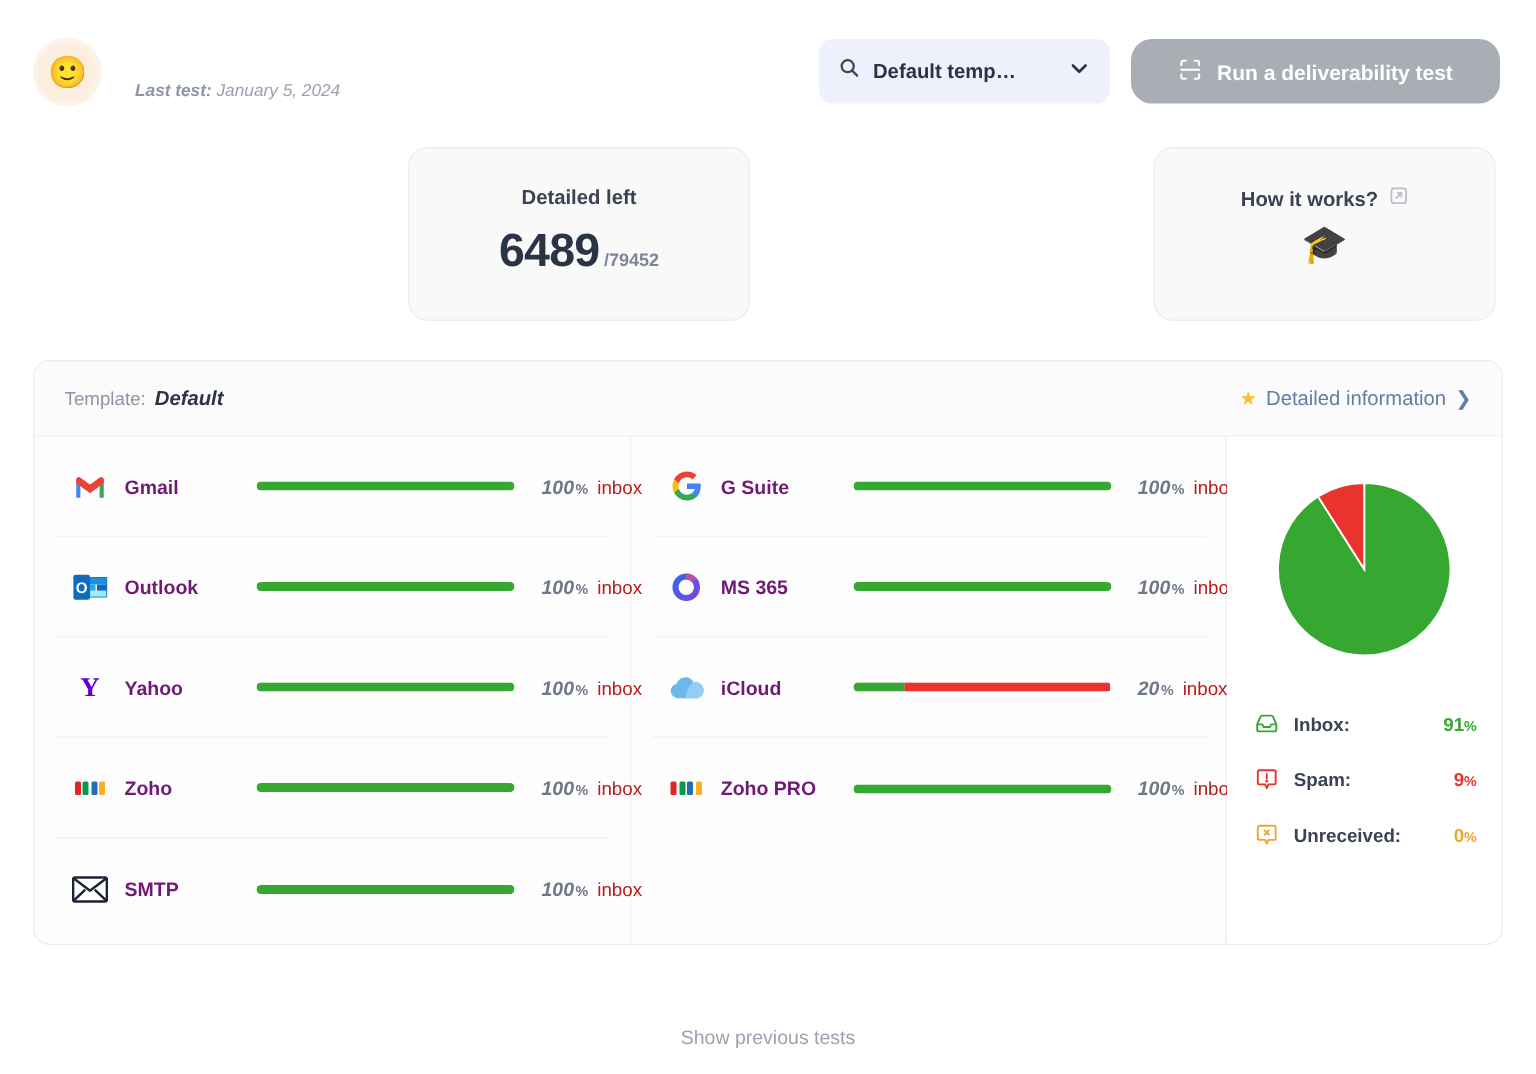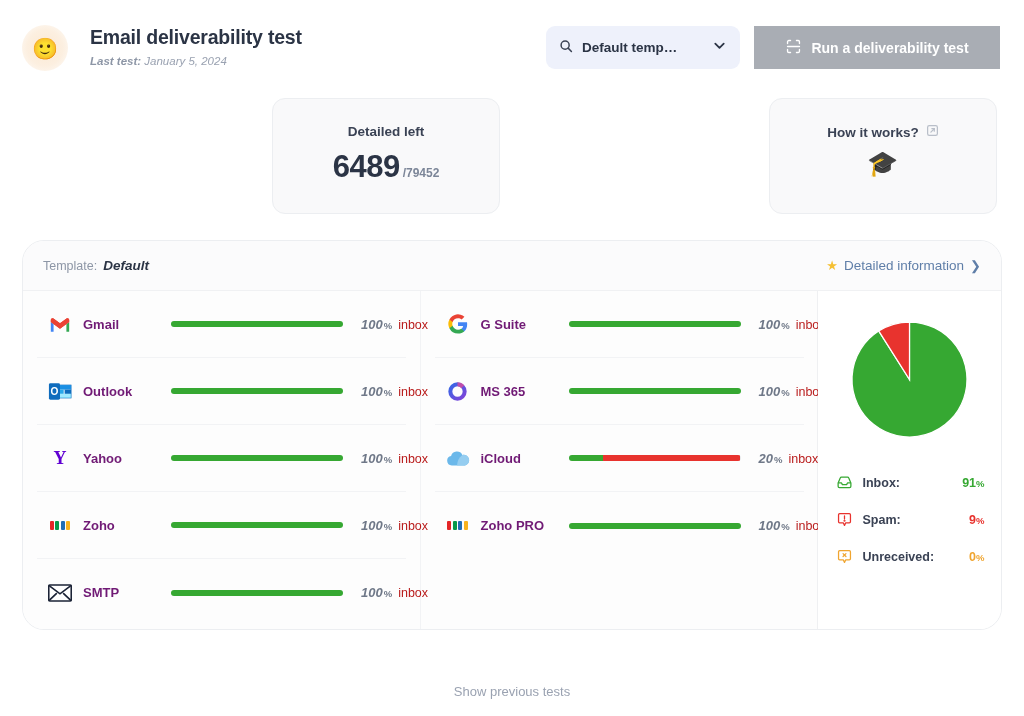--- a/index.html
+++ b/index.html
@@ -40,21 +40,21 @@
     background: #eef1fb;
     display: flex; align-items: center; gap: 9px; padding: 0 13px;
     cursor: pointer;
   }
   .tpl-select .sel-text {
     font-size: 13.5px; font-weight: bold; color: #2b3445; flex: 1;
     white-space: nowrap; overflow: hidden;
   }
   .run-btn {
     position: absolute; left: 754px; top: 26px;
-    width: 246px; height: 43px; border-radius: 0;
+    width: 246px; height: 43px; border-radius: 14px;
     background: #a9adb4;
     display: flex; align-items: center; justify-content: center; gap: 9px;
     color: #ffffff; font-size: 14px; font-weight: bold;
     cursor: pointer; border: none;
     font-family: "Liberation Sans", sans-serif;
   }
 
   
   .stats { position: absolute; left: 22px; top: 98px; width: 980px; height: 116px; }
   .stat-card {
@@ -86,21 +86,21 @@
     border-radius: 50%; background: #ffffff;
   }
   .toggle .tg-text {
     position: absolute; right: 8px; font-size: 9px; font-weight: bold; color: #ffffff;
   }
   .cap { margin-top: 11px; font-size: 25px; line-height: 1; }
 
   
   .panel {
     position: absolute; left: 22px; top: 240px; width: 980px; height: 390px;
-    background: #ffffff; border: 1px solid #eceef1; border-radius: 22px;
+    background: #ffffff; border: 1px solid #eceef1; border-radius: 11px;
     overflow: hidden;
   }
   .panel-head {
     height: 50px; background: #fbfbfc; border-bottom: 1px solid #f0f1f3;
     display: flex; align-items: center; padding: 0 20px;
   }
   .tpl-lbl { font-size: 12.5px; color: #8d96a6; }
   .tpl-val { font-size: 13.5px; font-weight: bold; font-style: italic; color: #2b3445; margin-left: 6px; }
   .detail-link {
     margin-left: auto; display: flex; align-items: center; gap: 6px;
@@ -170,21 +170,20 @@
 </style>
 </head>
 <body>
 
 <div class="page">
 
   <div class="header">
     <div class="avatar-wrap">
       <span>🙂</span>
     </div>
-    <div class="title">Email deliverability test</div>
     <div class="subtitle">
       <span>Last test:</span>
       <span class="sub-date">January 5, 2024</span>
     </div>
 
     <div class="tpl-select">
       <span>
         <svg width="14" height="14" viewBox="0 0 16 16" fill="none" stroke="#3a4254" stroke-width="1.7">
           <circle cx="7" cy="7" r="4.6"></circle>
             <line x1="10.4" y1="10.4" x2="14.2" y2="14.2" stroke-linecap="round"></line>

